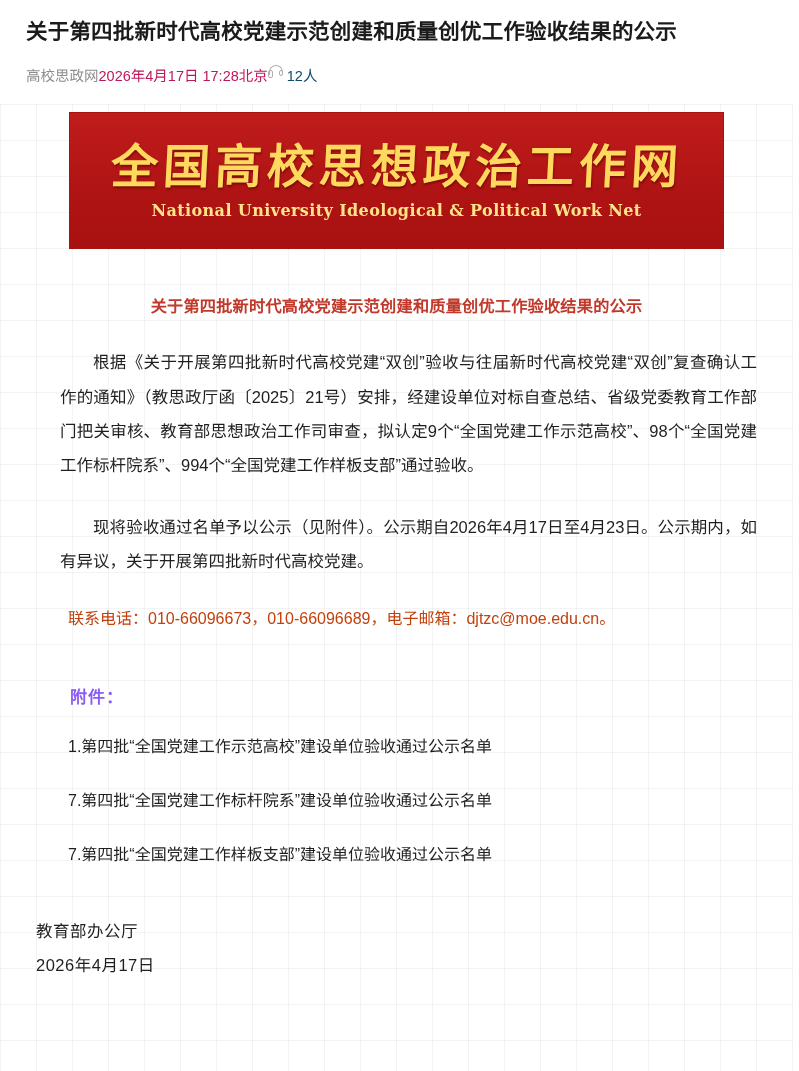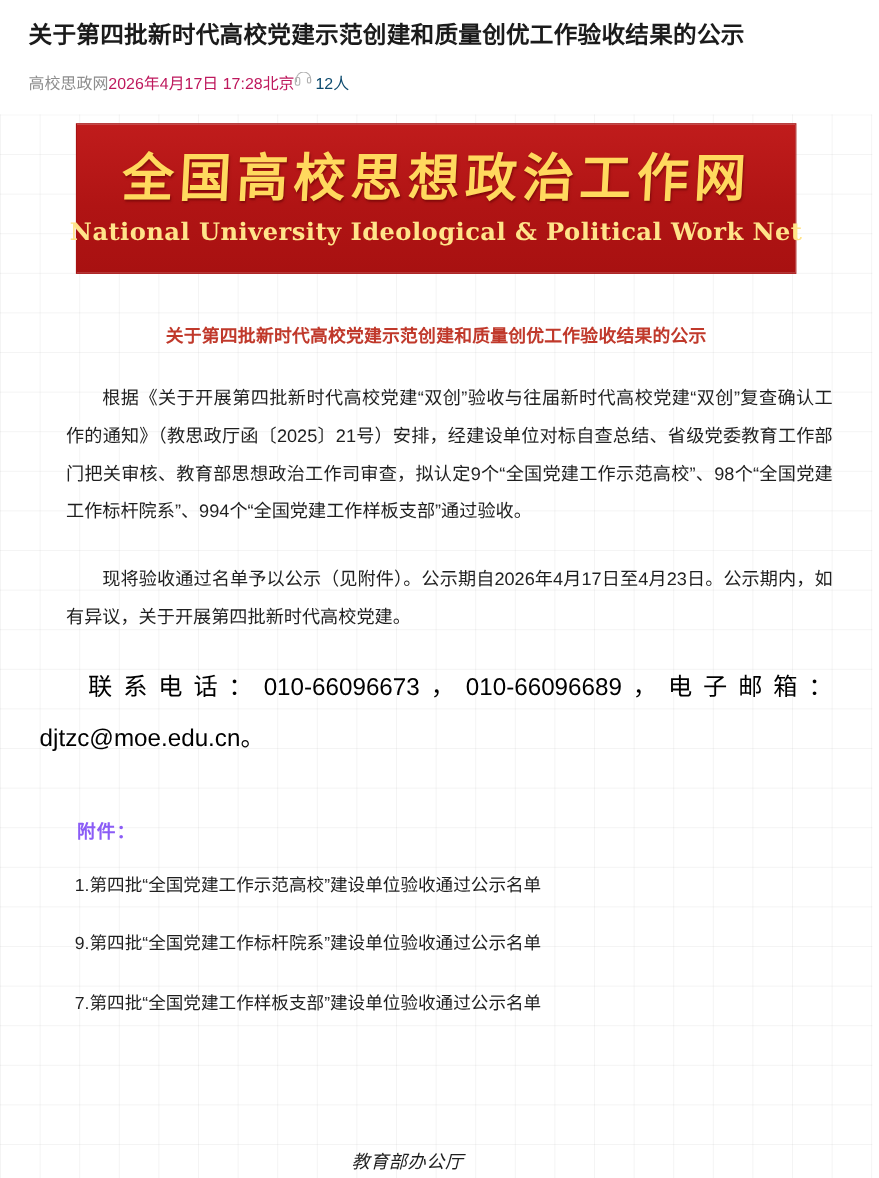--- a/index.html
+++ b/index.html
@@ -121,21 +121,21 @@
     color: #ffd95e;
     text-shadow: 1px 2px 2px rgba(90,0,0,0.55);
     white-space: nowrap;
     transform: skewX(-3deg);
     line-height: 1.1;
   }
   .banner-en {
     margin-top: 9px;
     font-family: "DejaVu Serif", serif;
     font-weight: bold;
-    font-size: 22px;
+    font-size: 16px;
     letter-spacing: 0.4px;
     color: #ffe48a;
     white-space: nowrap;
   }
 
   .doc-title {
     margin: 45px 0 0 0;
     text-align: center;
     color: #c0392b;
     font-weight: bold;
@@ -149,23 +149,23 @@
     font-size: 16.5px;
     line-height: 2.08;
     color: #1f1f1f;
     text-align: justify;
     text-justify: inter-ideograph;
   }
   .para.indent { text-indent: 2em; margin-left: 24px; }
 
   .contact {
     margin-top: 24px;
-    font-size: 22px;
+    font-size: 16px;
     line-height: 2.08;
-    color: #000000;
+    color: #c2410c;
     text-indent: 2em;
     text-align: justify;
   }
 
   .attach-title {
     margin: 48px 0 0 0;
     font-size: 17px;
     font-weight: bold;
     color: #8b5cf6;
     text-indent: 2em;
@@ -173,27 +173,26 @@
   }
   .attach-item {
     margin: 25px 0 0 0;
     font-size: 16px;
     line-height: 1.8;
     color: #1f1f1f;
     text-indent: 2em;
   }
 
   .signature {
-    margin-top: 112px;
-    text-align: center;
+    margin-top: 44px;
+    text-align: left;
     font-size: 16.5px;
     line-height: 2.1;
     color: #1f1f1f;
     padding-right: 52px;
-    font-style: italic;
   }
   .signature div { letter-spacing: 0.5px; }
 
   .bottom-space { height: 26px; }
 </style>
 </head>
 <body>
 
 <div class="page">
   <div class="grid-bg"></div>
@@ -224,21 +223,21 @@
 
     <p class="para indent">根据《关于开展第四批新时代高校党建“双创”验收与往届新时代高校党建“双创”复查确认工作的通知》（教思政厅函〔2025〕21号）安排，经建设单位对标自查总结、省级党委教育工作部门把关审核、教育部思想政治工作司审查，拟认定9个“全国党建工作示范高校”、98个“全国党建工作标杆院系”、994个“全国党建工作样板支部”通过验收。</p>
 
     <p class="para indent">现将验收通过名单予以公示（见附件）。公示期自2026年4月17日至4月23日。公示期内，如有异议，关于开展第四批新时代高校党建。</p>
 
     <p class="contact">联系电话：010-66096673，010-66096689，电子邮箱：djtzc@moe.edu.cn。</p>
 
     <div class="attach-title">附件：</div>
 
     <div class="attach-item">1.第四批“全国党建工作示范高校”建设单位验收通过公示名单</div>
-    <div class="attach-item">9.第四批“全国党建工作标杆院系”建设单位验收通过公示名单</div>
+    <div class="attach-item">7.第四批“全国党建工作标杆院系”建设单位验收通过公示名单</div>
     <div class="attach-item">7.第四批“全国党建工作样板支部”建设单位验收通过公示名单</div>
 
     <div class="signature">
       <div>教育部办公厅</div>
       <div>2026年4月17日</div>
     </div>
 
     <div class="bottom-space"></div>
   </div>
 </div>

